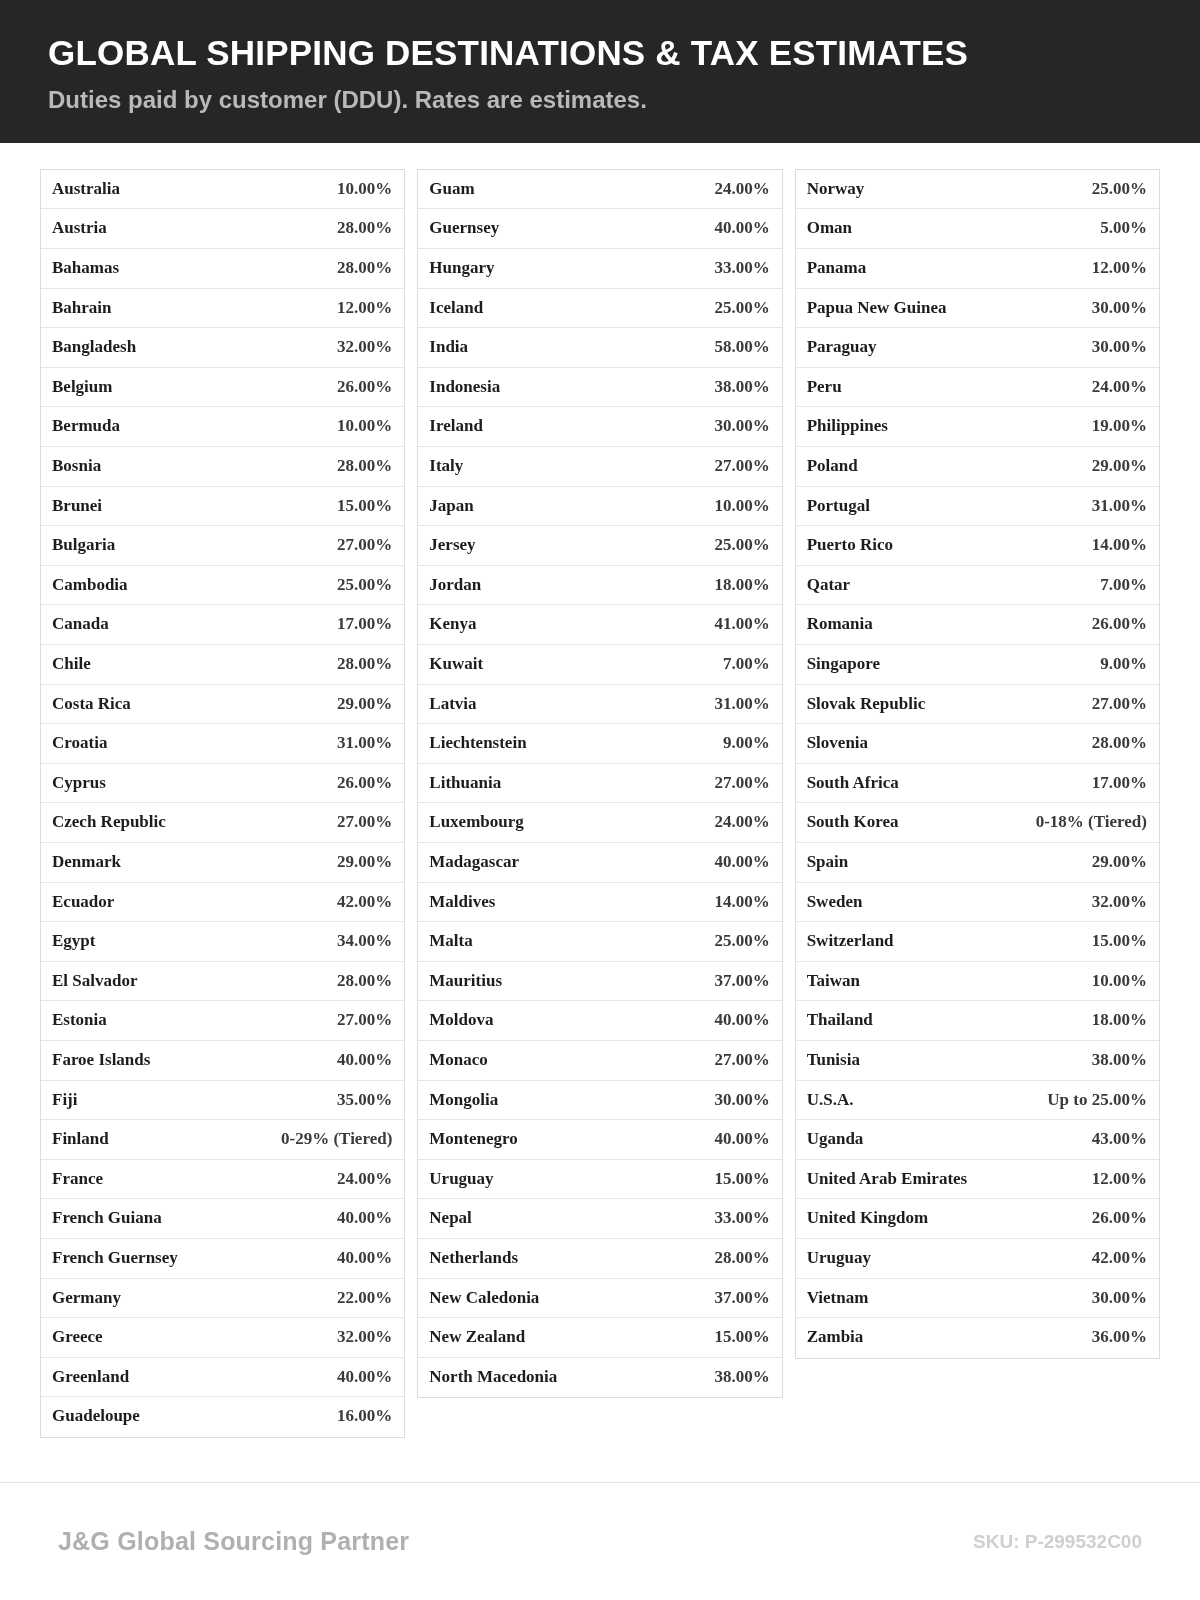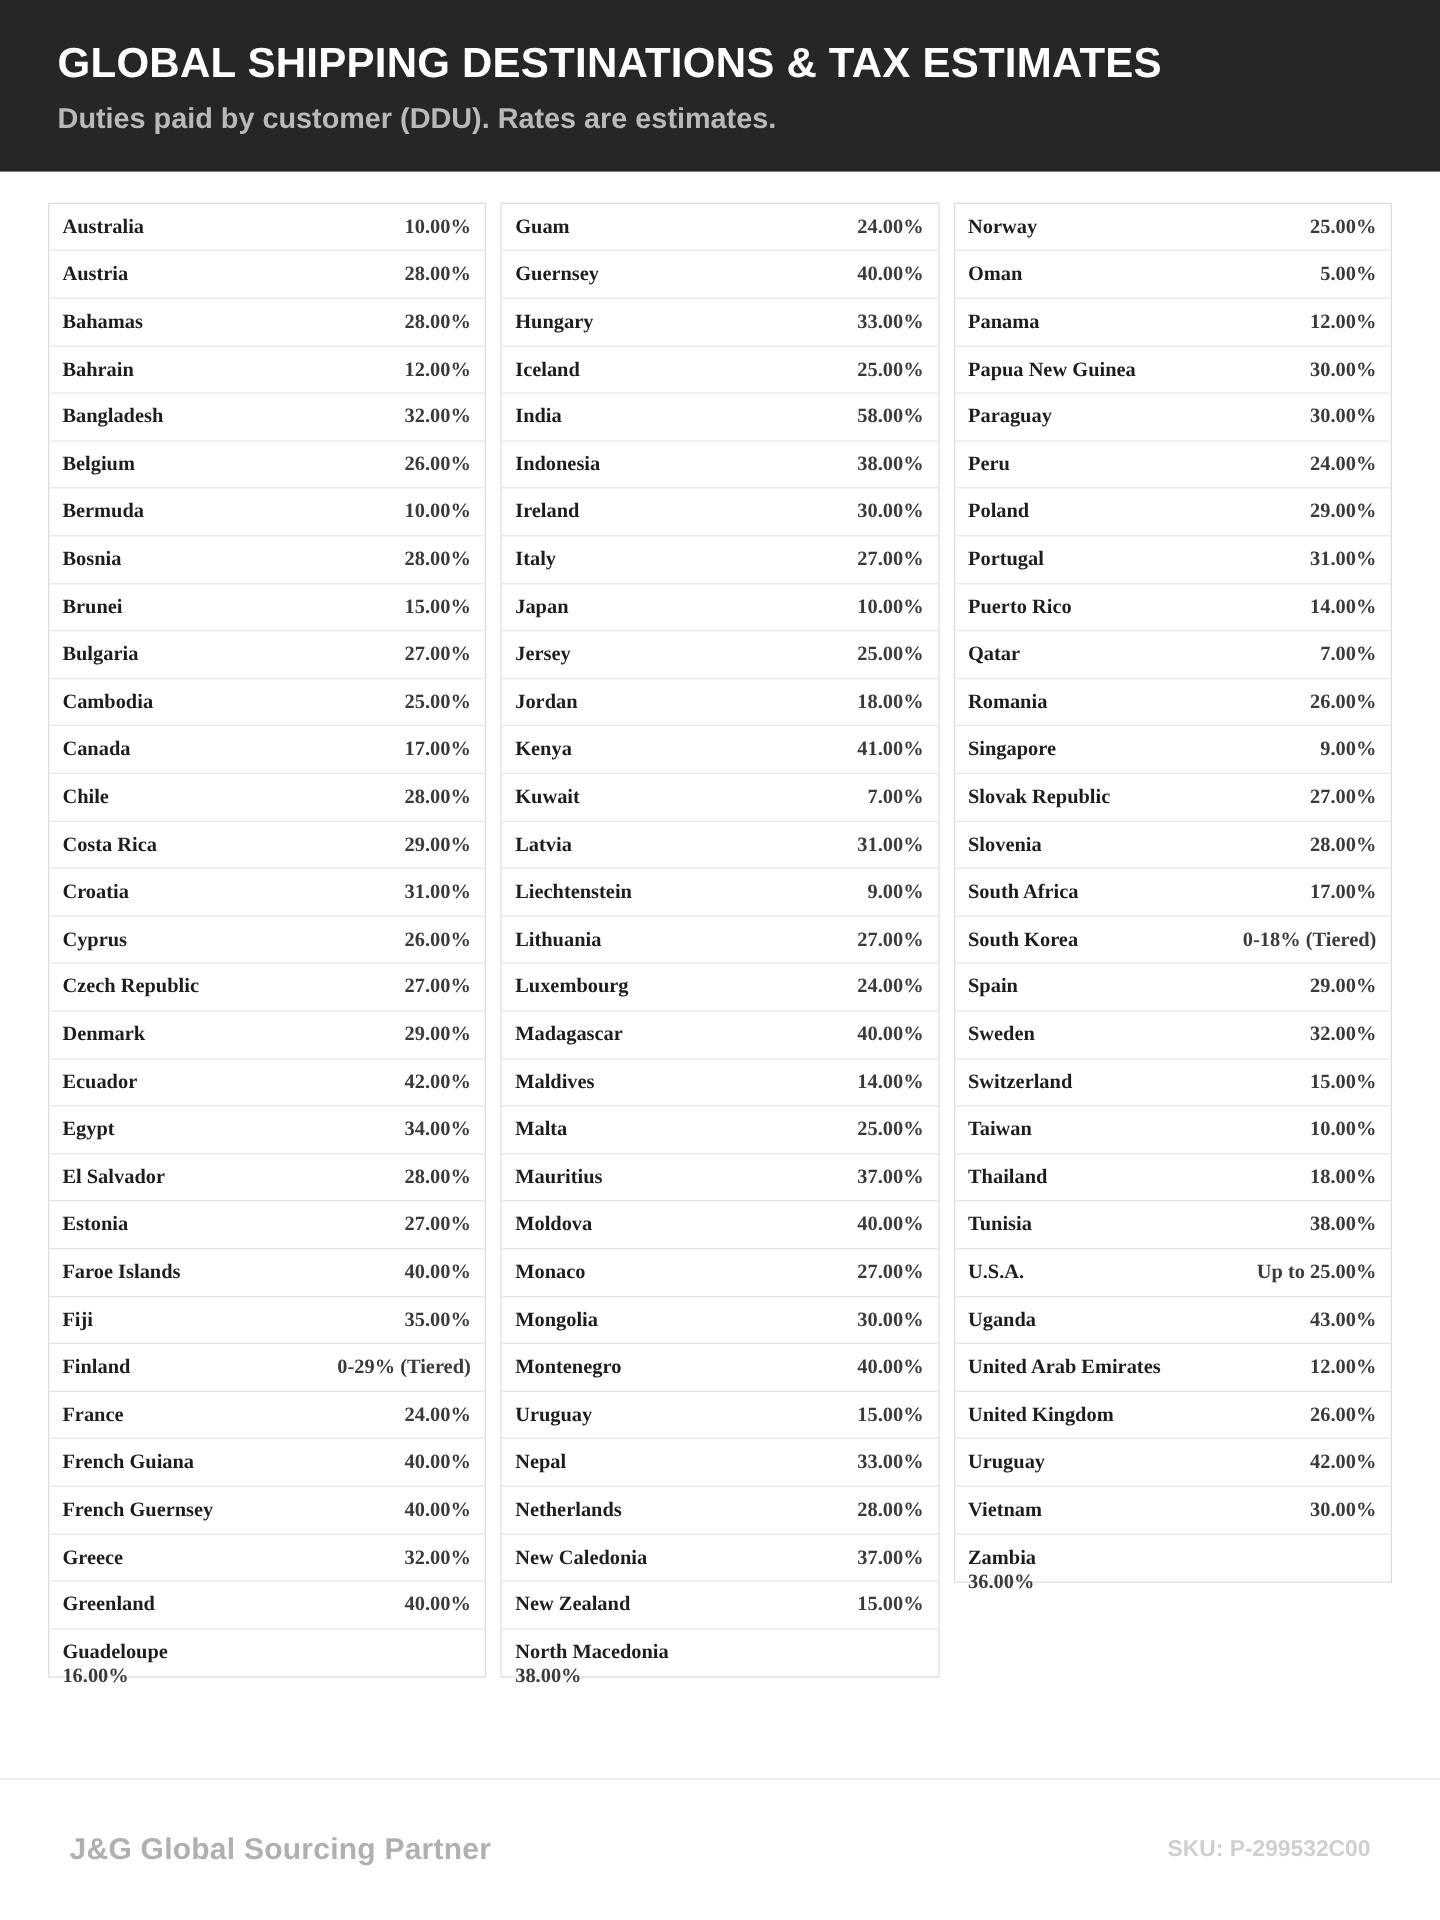--- a/index.html
+++ b/index.html
@@ -62,21 +62,20 @@
     display: flex;
     justify-content: space-between;
     align-items: baseline;
     padding: 9px 12px 9px 11px;
     border-bottom: 1px solid #e6e6e6;
     box-sizing: border-box;
     height: 39.6px;
   }
   .row:last-child {
     border-bottom: none;
-    flex-direction: column;
   }
   .country {
     font-size: 17px;
     font-weight: bold;
     color: #1d1d1d;
     white-space: nowrap;
   }
   .rate {
     font-size: 17px;
     font-weight: bold;
@@ -229,20 +228,24 @@
           </div>
           <div class="row">
             <span class="country">French Guiana</span>
             <span class="rate">40.00%</span>
           </div>
           <div class="row">
             <span class="country">French Guernsey</span>
             <span class="rate">40.00%</span>
           </div>
           <div class="row">
+            <span class="country">Germany</span>
+            <span class="rate">22.00%</span>
+          </div>
+          <div class="row">
             <span class="country">Greece</span>
             <span class="rate">32.00%</span>
           </div>
           <div class="row">
             <span class="country">Greenland</span>
             <span class="rate">40.00%</span>
           </div>
           <div class="row">
             <span class="country">Guadeloupe</span>
             <span class="rate">16.00%</span>
@@ -391,20 +394,24 @@
             <span class="country">Papua New Guinea</span>
             <span class="rate">30.00%</span>
           </div>
           <div class="row">
             <span class="country">Paraguay</span>
             <span class="rate">30.00%</span>
           </div>
           <div class="row">
             <span class="country">Peru</span>
             <span class="rate">24.00%</span>
+          </div>
+          <div class="row">
+            <span class="country">Philippines</span>
+            <span class="rate">19.00%</span>
           </div>
           <div class="row">
             <span class="country">Poland</span>
             <span class="rate">29.00%</span>
           </div>
           <div class="row">
             <span class="country">Portugal</span>
             <span class="rate">31.00%</span>
           </div>
           <div class="row">

